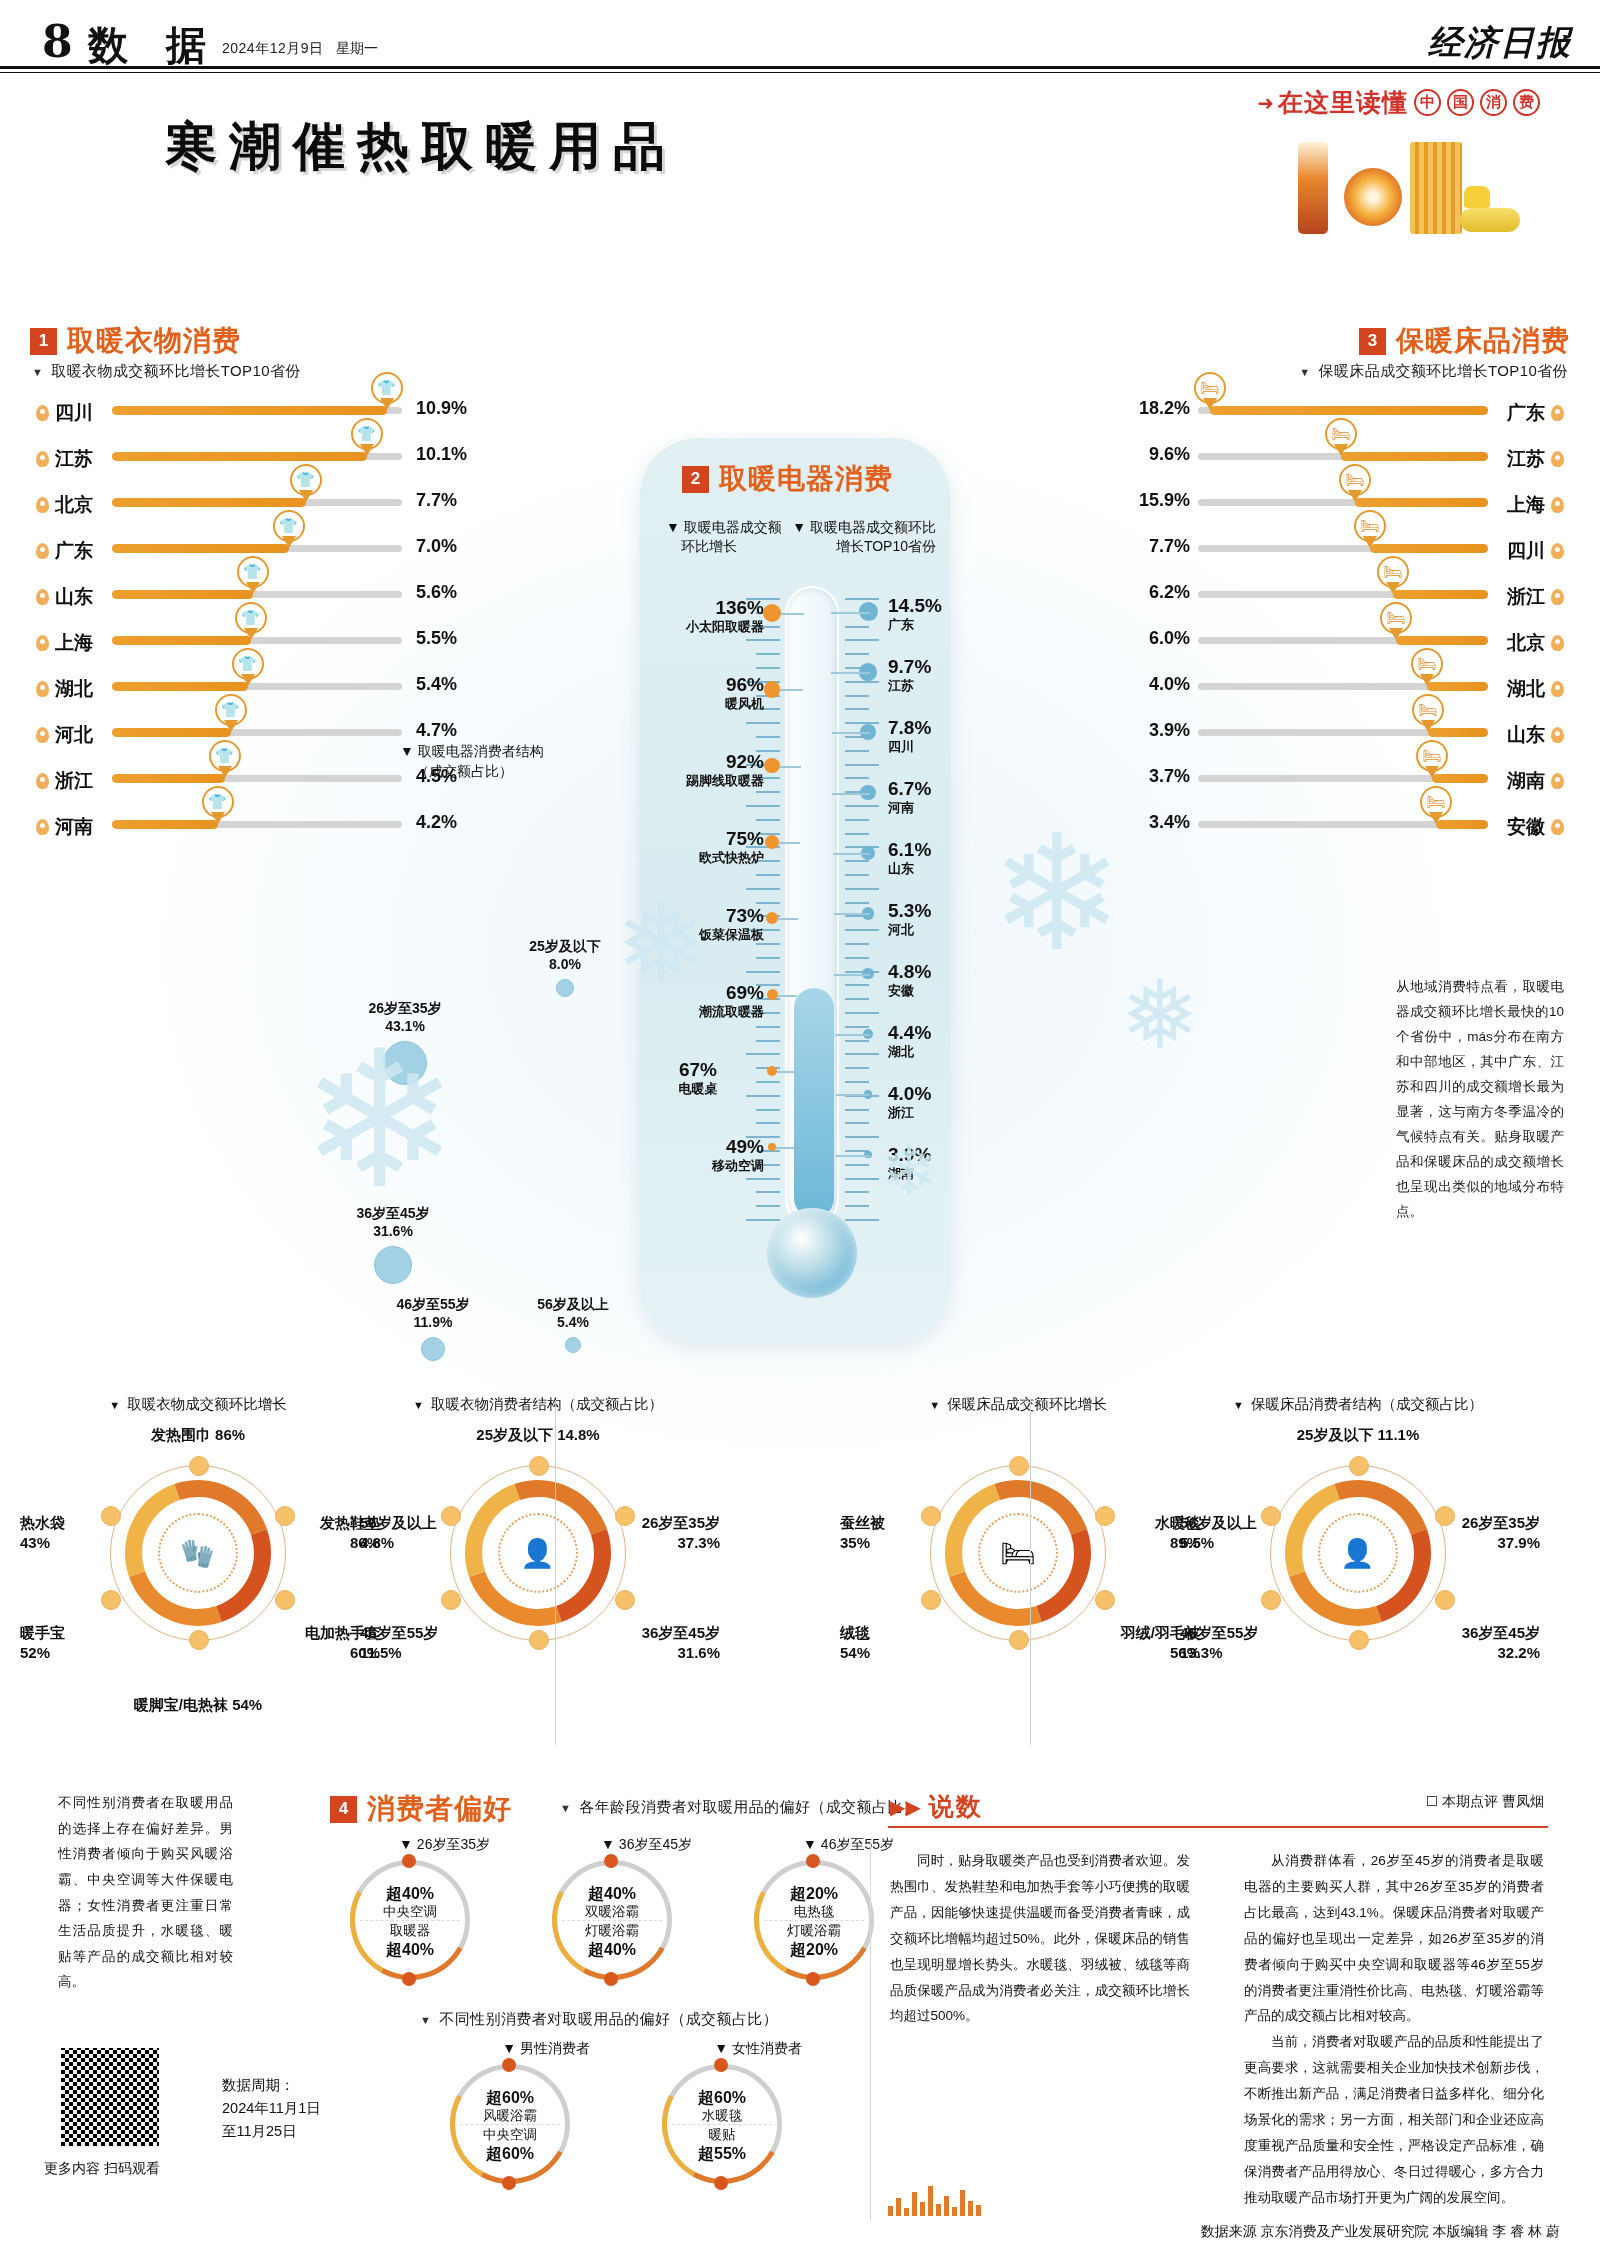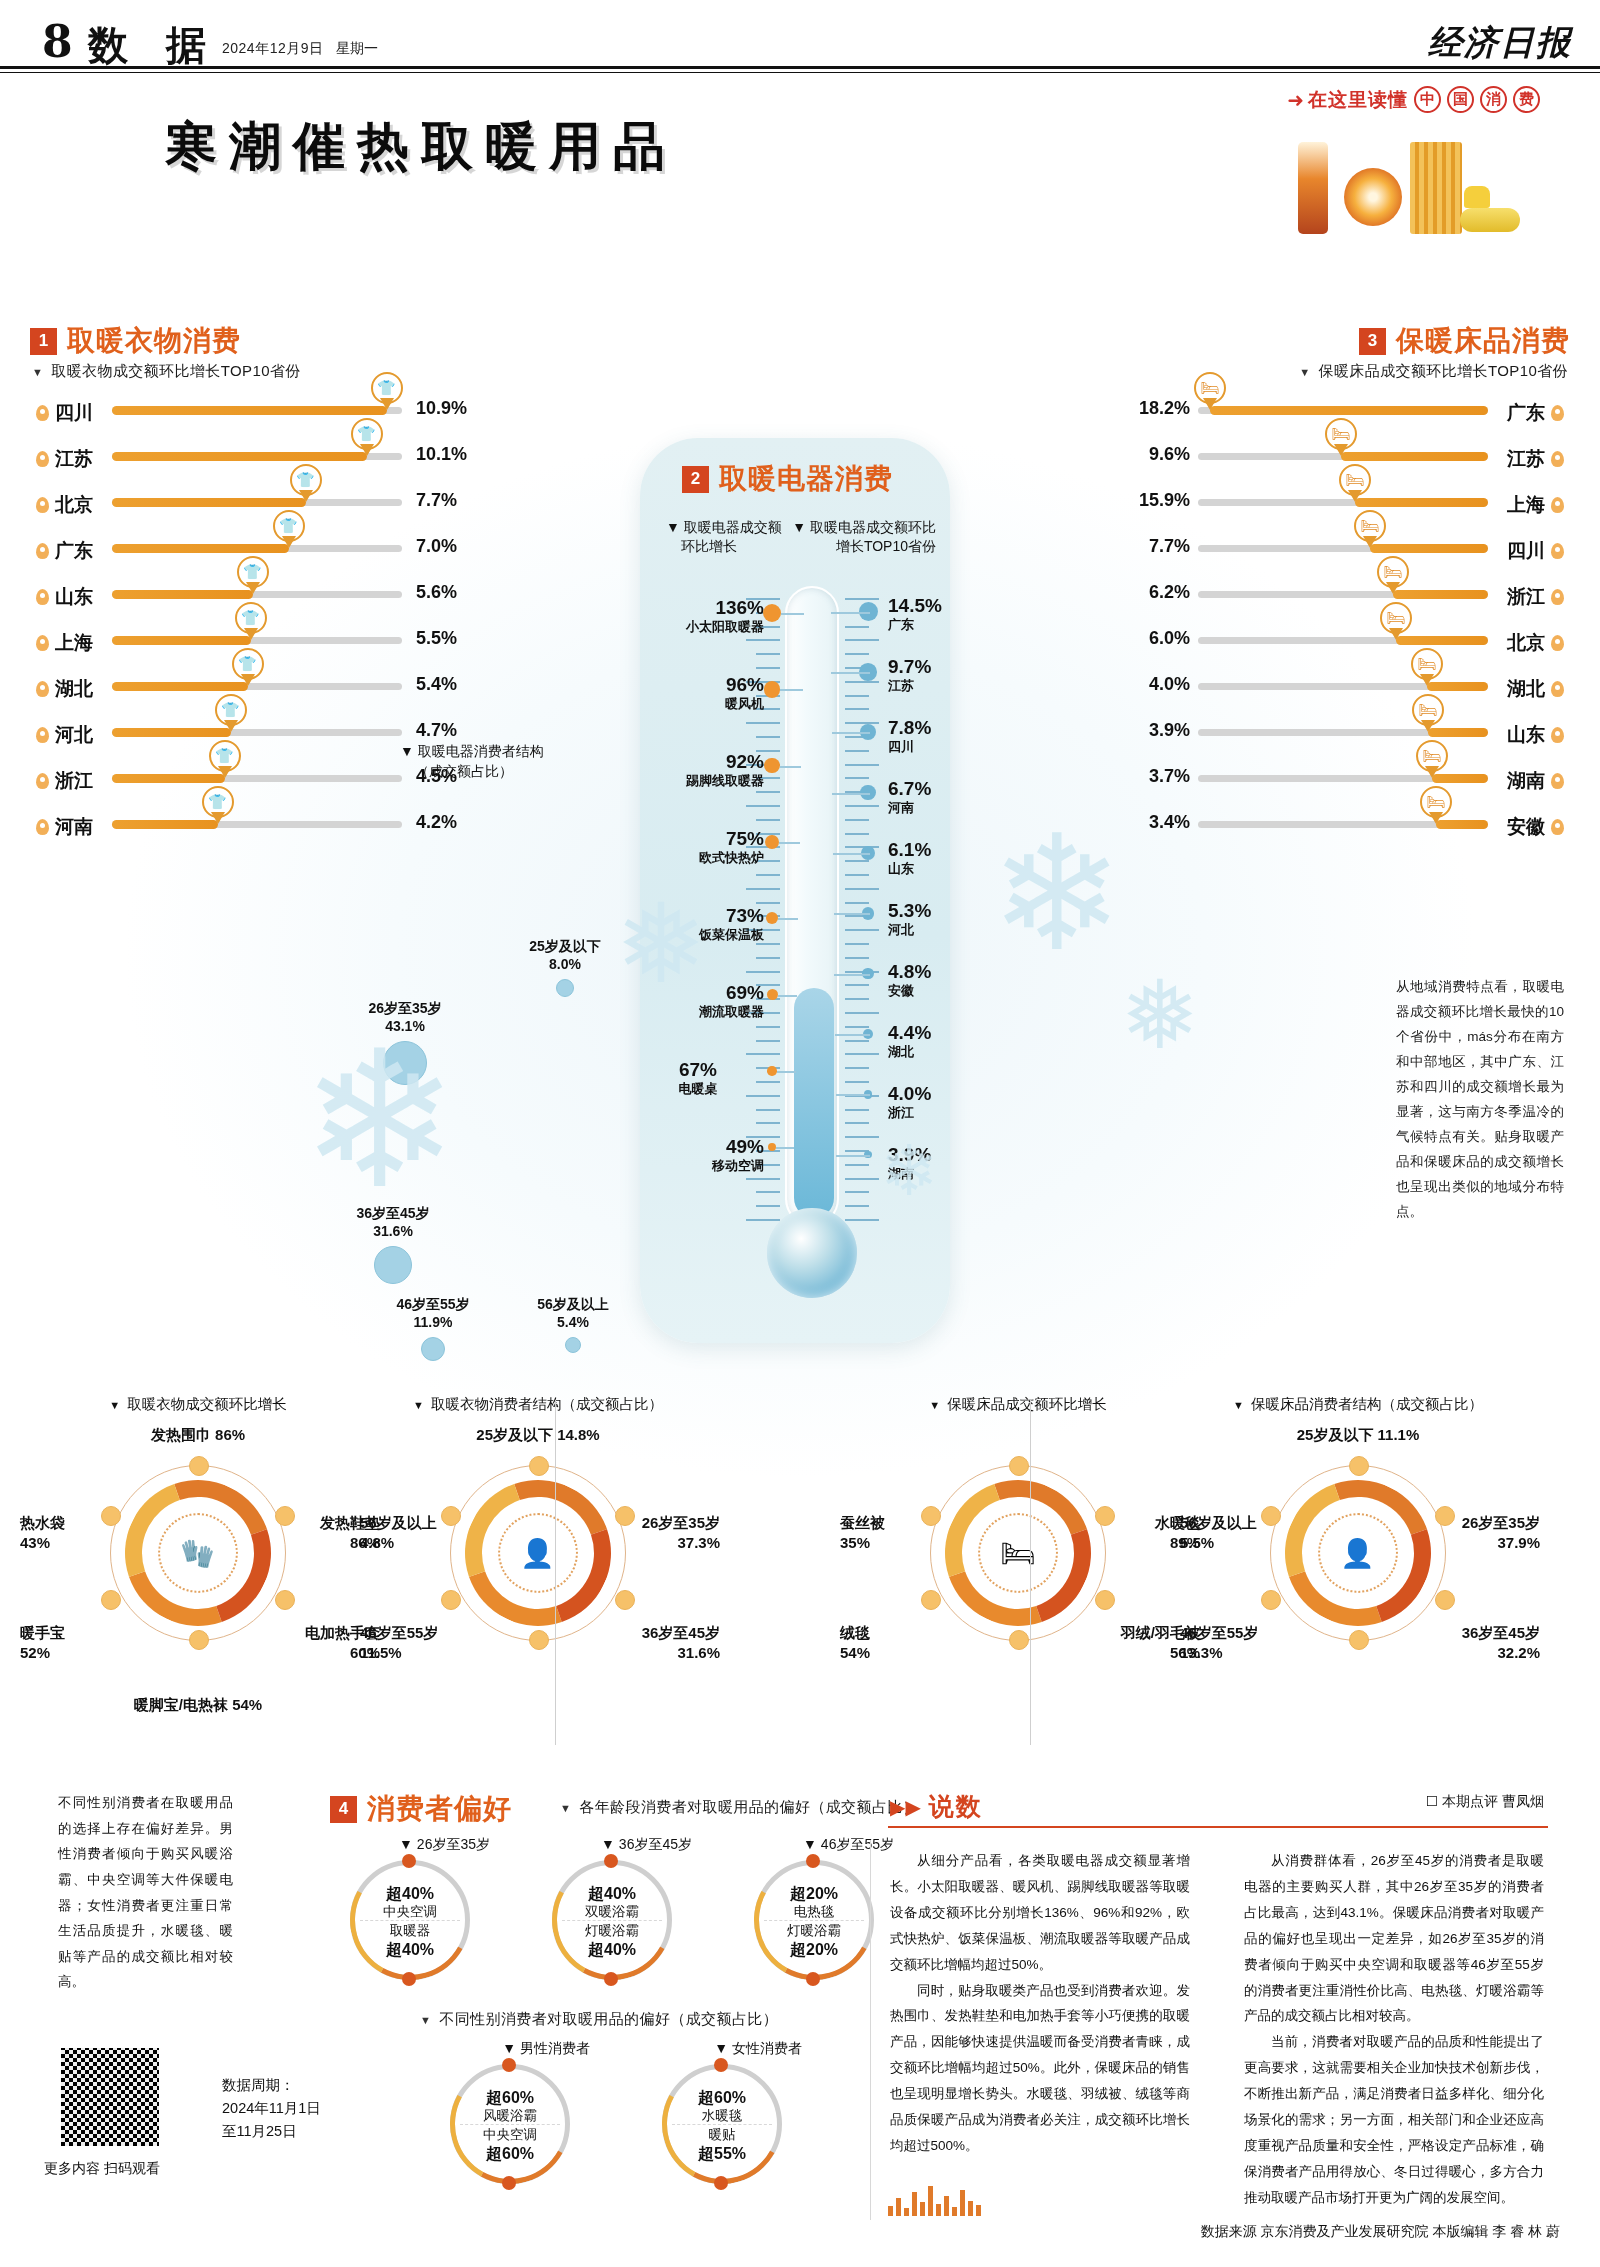--- a/index.html
+++ b/index.html
@@ -27,21 +27,21 @@
     font-family:"DejaVu Serif",serif; letter-spacing:2px; font-style:italic; }
   .mh-rule1 { position:absolute; left:0; top:66px; width:1600px; height:3px; background:#111; }
   .mh-rule2 { position:absolute; left:0; top:72px; width:1600px; height:1px; background:#111; }
 
   
   .hero-title { position:absolute; left:165px; top:112px; font-size:52px; font-weight:bold;
     letter-spacing:12px; color:#0b0b0b; text-shadow:3px 3px 0 rgba(120,120,120,.30);
     font-family:"DejaVu Sans",sans-serif; }
   .badge-read { position:absolute; right:60px; top:86px; display:flex; align-items:center; gap:4px; }
   .badge-read .arrow { color:#d1322a; font-size:20px; }
-  .badge-read .t1 { color:#d1322a; font-weight:bold; font-size:19px; letter-spacing:1px; }
+  .badge-read .t1 { color:#d1322a; font-weight:bold; font-size:25px; letter-spacing:1px; }
   .badge-read .circ { display:inline-flex; width:27px; height:27px; border:2px solid #d1322a;
     border-radius:50%; color:#d1322a; font-weight:bold; font-size:15px; align-items:center;
     justify-content:center; margin-left:2px; }
   .hero-art { position:absolute; right:78px; top:124px; width:230px; height:110px; }
   .ha-tower { position:absolute; left:6px; bottom:0; width:30px; height:92px;
     background:linear-gradient(180deg,#fff3da,#e8862c 40%,#b4441d); border-radius:5px; }
   .ha-fan { position:absolute; left:52px; bottom:8px; width:58px; height:58px; border-radius:50%;
     background:radial-gradient(circle,#fff6e0 10%,#f6b03e 45%,#d9641f 80%); }
   .ha-rad { position:absolute; left:118px; bottom:0; width:52px; height:92px;
     background:repeating-linear-gradient(90deg,#f3c25a 0 5px,#e39c28 5px 9px); border-radius:3px; }
@@ -964,21 +964,20 @@
   </div>
 
   <div class="v-sep"></div>
   <div class="comm-head">
     <span class="chev">▶▶</span>
     <span class="t">说数</span>
   </div>
   <div class="comm-by">☐ <span>本期点评  曹凤烟</span></div>
   <div class="comm-rule"></div>
   <div class="comm-col comm-l">
-    <p style="text-indent:2em">从细分产品看，各类取暖电器成交额显著增长。小太阳取暖器、暖风机、踢脚线取暖器等取暖设备成交额环比分别增长136%、96%和92%，欧式快热炉、饭菜保温板、潮流取暖器等取暖产品成交额环比增幅均超过50%。</p>
     <p style="text-indent:2em">同时，贴身取暖类产品也受到消费者欢迎。发热围巾、发热鞋垫和电加热手套等小巧便携的取暖产品，因能够快速提供温暖而备受消费者青睐，成交额环比增幅均超过50%。此外，保暖床品的销售也呈现明显增长势头。水暖毯、羽绒被、绒毯等商品质保暖产品成为消费者必关注，成交额环比增长均超过500%。</p>
   </div>
   <div class="comm-col comm-r">
     <p style="text-indent:2em">从消费群体看，26岁至45岁的消费者是取暖电器的主要购买人群，其中26岁至35岁的消费者占比最高，达到43.1%。保暖床品消费者对取暖产品的偏好也呈现出一定差异，如26岁至35岁的消费者倾向于购买中央空调和取暖器等46岁至55岁的消费者更注重消性价比高、电热毯、灯暖浴霸等产品的成交额占比相对较高。</p>
     <p style="text-indent:2em">当前，消费者对取暖产品的品质和性能提出了更高要求，这就需要相关企业加快技术创新步伐，不断推出新产品，满足消费者日益多样化、细分化场景化的需求；另一方面，相关部门和企业还应高度重视产品质量和安全性，严格设定产品标准，确保消费者产品用得放心、冬日过得暖心，多方合力推动取暖产品市场打开更为广阔的发展空间。</p>
   </div>
   <div class="comm-bars">
     <i style="height:10px"></i>
       <i style="height:18px"></i>
       <i style="height:8px"></i>

